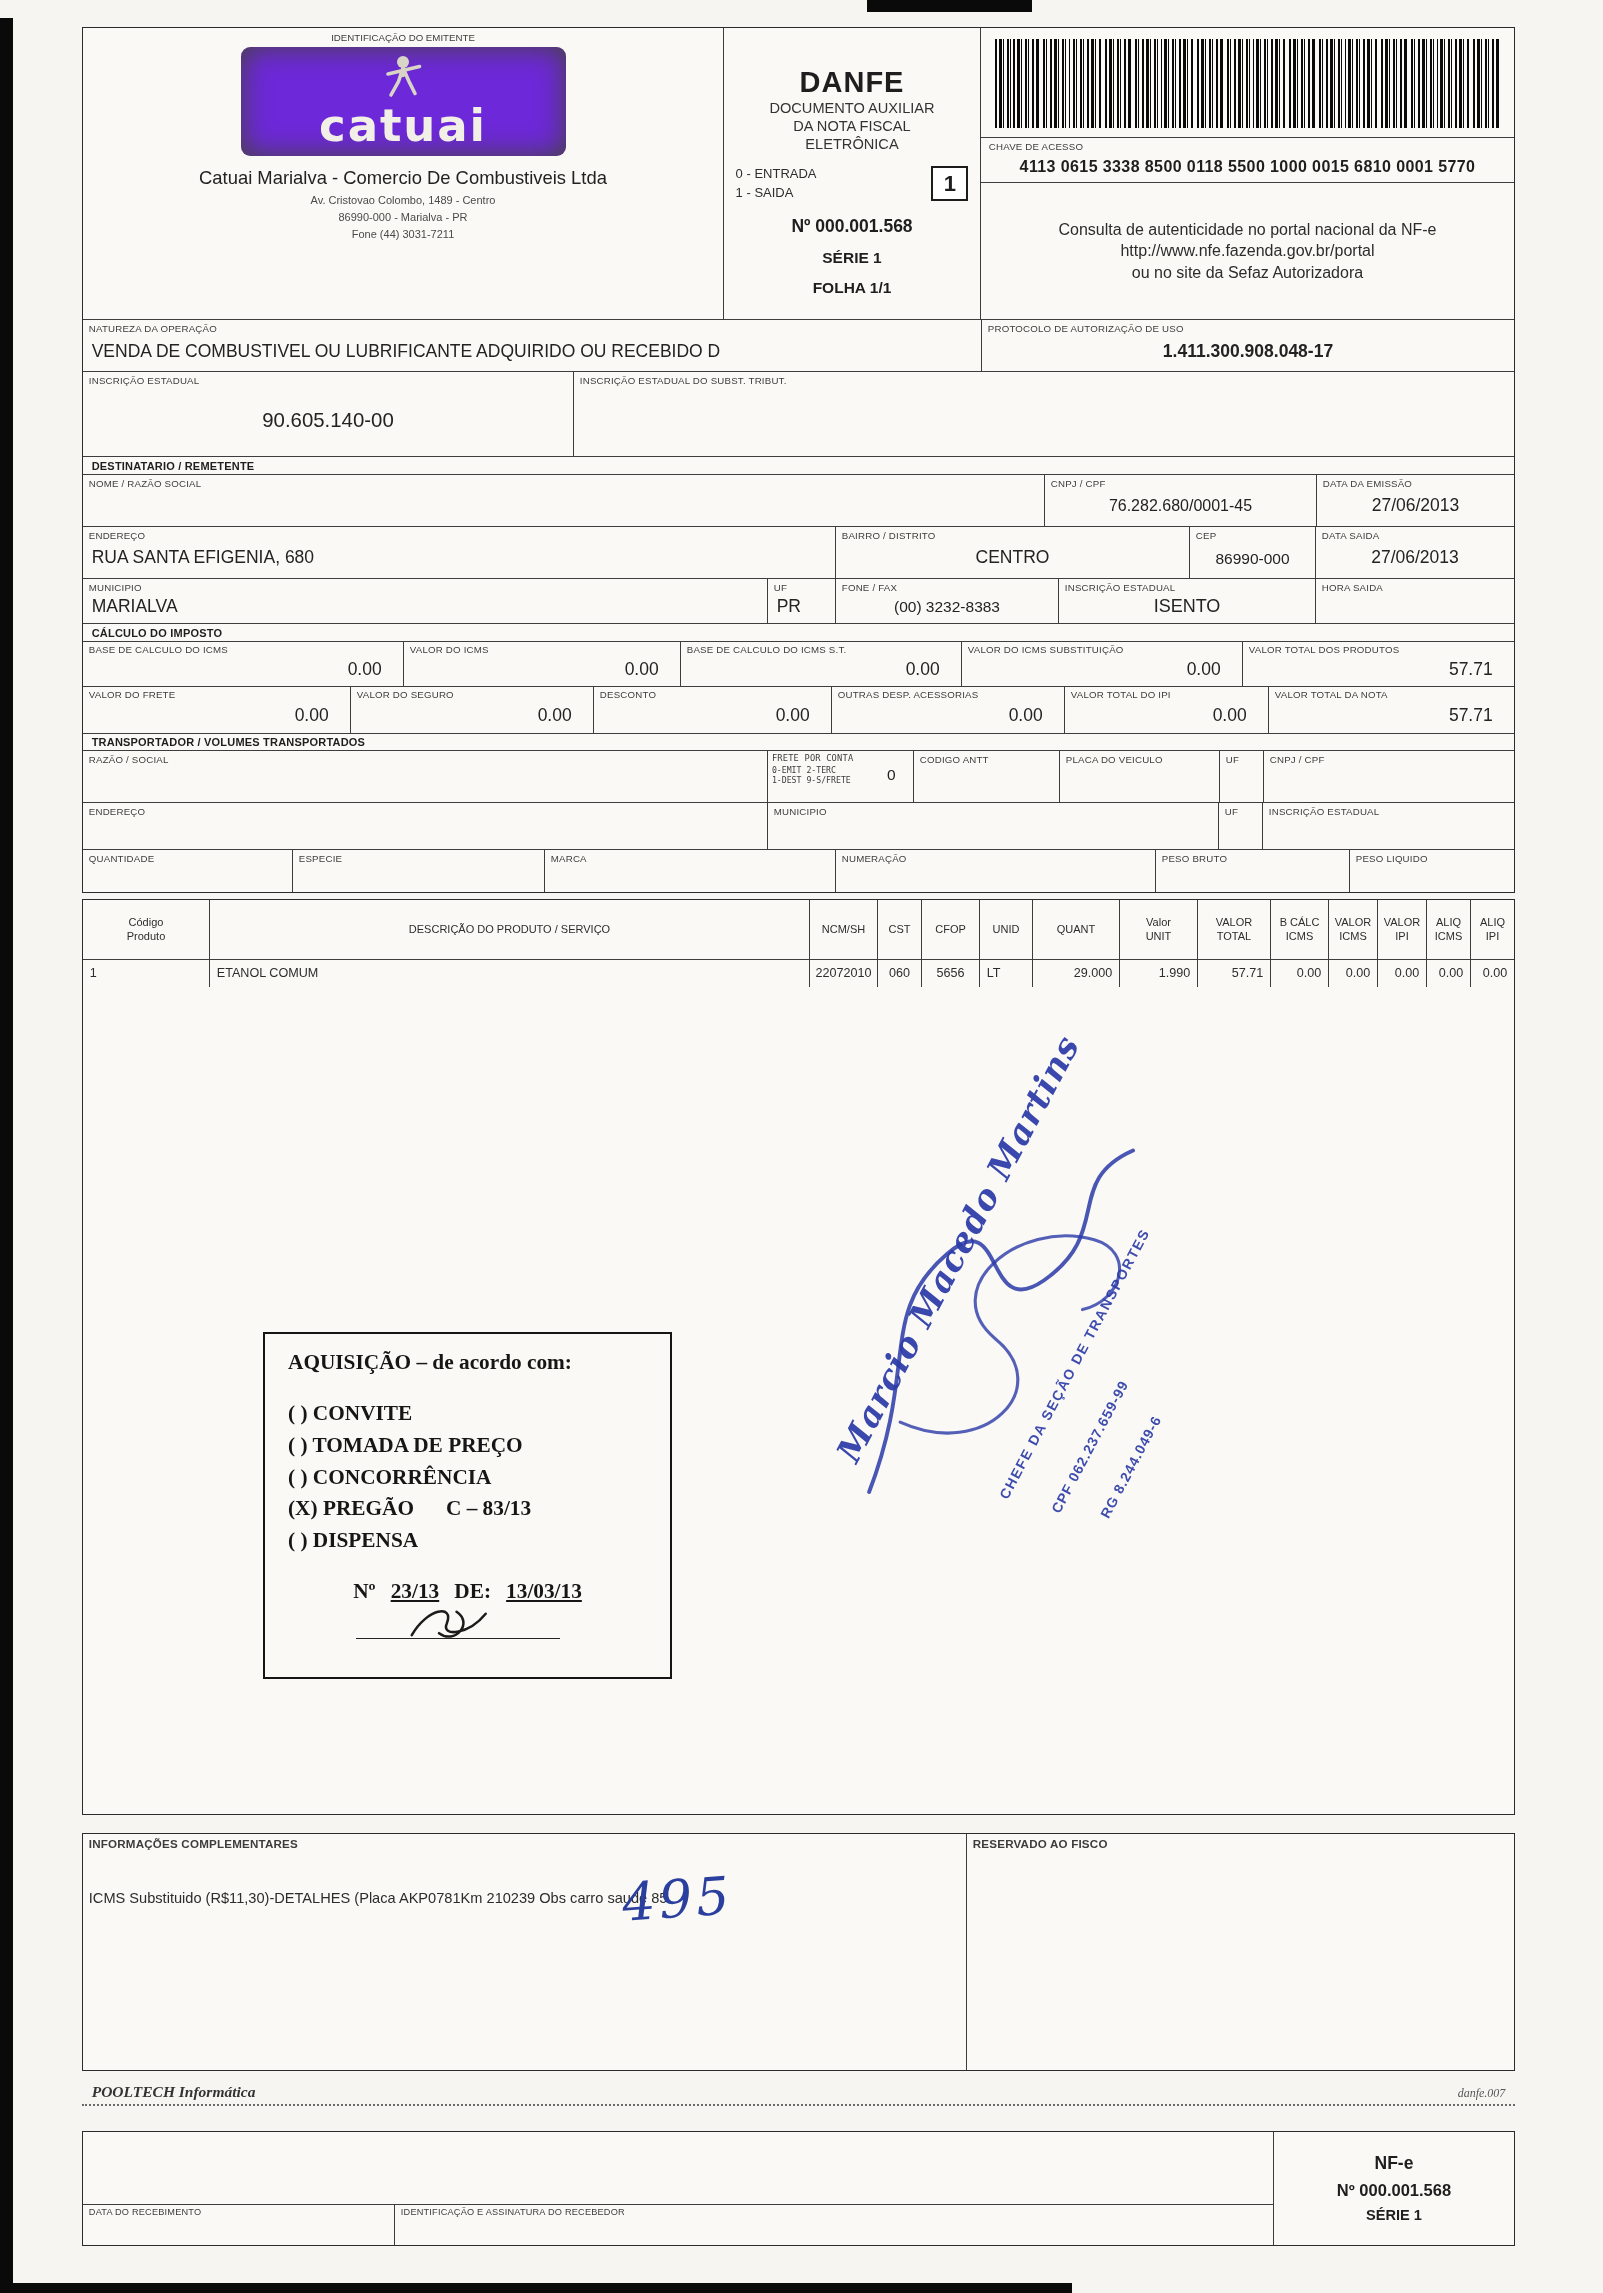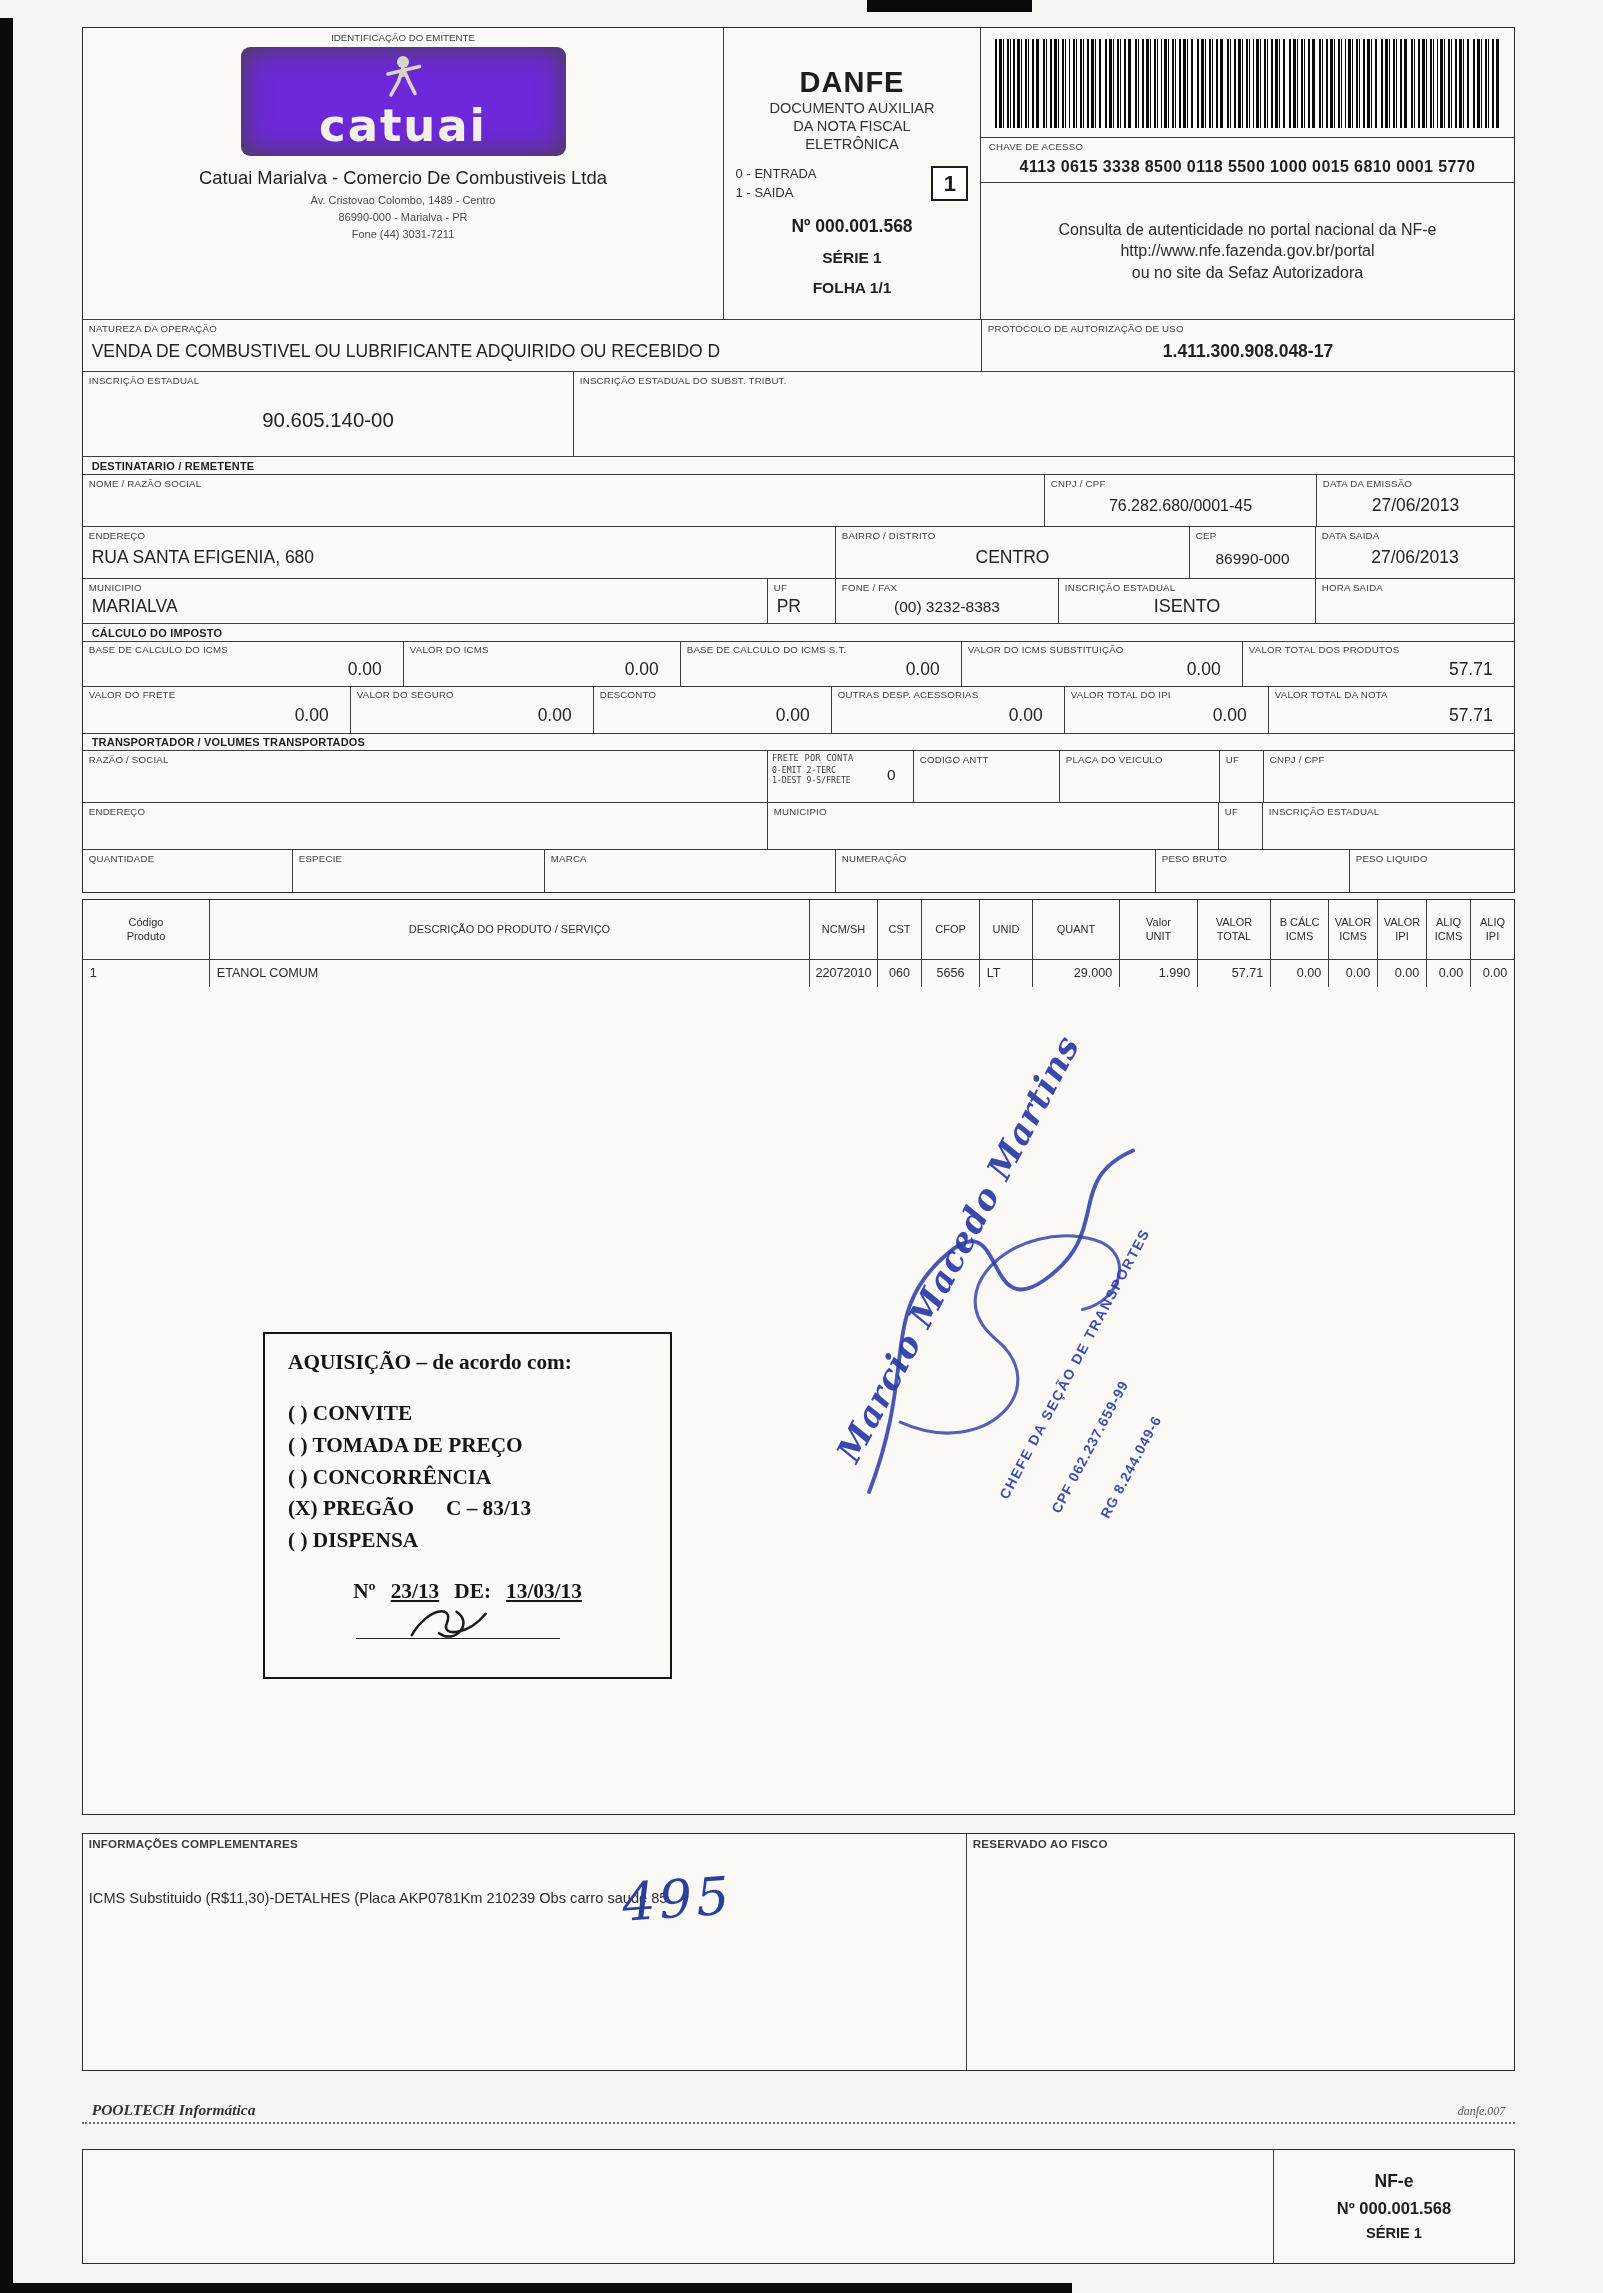--- a/index.html
+++ b/index.html
@@ -111,21 +111,21 @@
   .sig-scribble { position:absolute; inset:0; width:100%; height:100%; }
 
   
   .info-block { margin-top:17.5px; height:238px; display:flex; position:relative; }
   .info-left { width:883px;gap:32px; }
   .info-text { font-size:14.6px; margin-top:7.8px; color:#2c2c2c; }
   .hand-495 { position:absolute; left:539px; top:35px; font-size:52px; color:#2b3f9e;
               font-style:italic; font-family:"DejaVu Serif", serif; transform:rotate(-4deg); letter-spacing:3.9px; }
 
   
-  .footer-row { display:flex; justify-content:space-between; margin-top:30px; padding:0 9.7px;
+  .footer-row { display:flex; justify-content:space-between; margin-top:12px; padding:0 9.7px;
                 font-family:"Liberation Serif", serif; font-style:italic; align-items:flex-end; }
   .footer-left { font-weight:bold; font-size:15.5px; color:#333; }
   .footer-right { font-size:12px; color:#555; }
   .perforation { border-top:2.4px dotted #6a6a6a; margin-top:2.9px; }
 
   
   .canhoto { margin-top:25px; height:115px; display:flex; }
   .canhoto-left { flex:1; display:flex; flex-direction:column; }
   .canhoto-top { flex:1; }
   .canhoto-bottom { height:41px; display:flex; border-top:1px solid #3d3d3d; }
@@ -499,20 +499,28 @@
 
     <div class="footer-row">
       <div class="footer-left">POOLTECH Informática</div>
       <div class="footer-right">danfe.007</div>
     </div>
     <div class="perforation"></div>
 
     <div class="block canhoto">
       <div class="canhoto-left">
         <div class="canhoto-top"></div>
+        <div class="canhoto-bottom">
+          <div class="c nol" style="width:311px">
+            <div class="lbl" style="font-size:9.2px">DATA DO RECEBIMENTO</div>
+          </div>
+          <div class="c" style="flex:1">
+            <div class="lbl" style="font-size:9.2px">IDENTIFICAÇÃO E ASSINATURA DO RECEBEDOR</div>
+          </div>
+        </div>
       </div>
       <div class="canhoto-nfe">
         <div class="l1">NF-e</div>
         <div class="l2">Nº 000.001.568</div>
         <div class="l3">SÉRIE 1</div>
       </div>
     </div>
 
   </div>
 </div>

